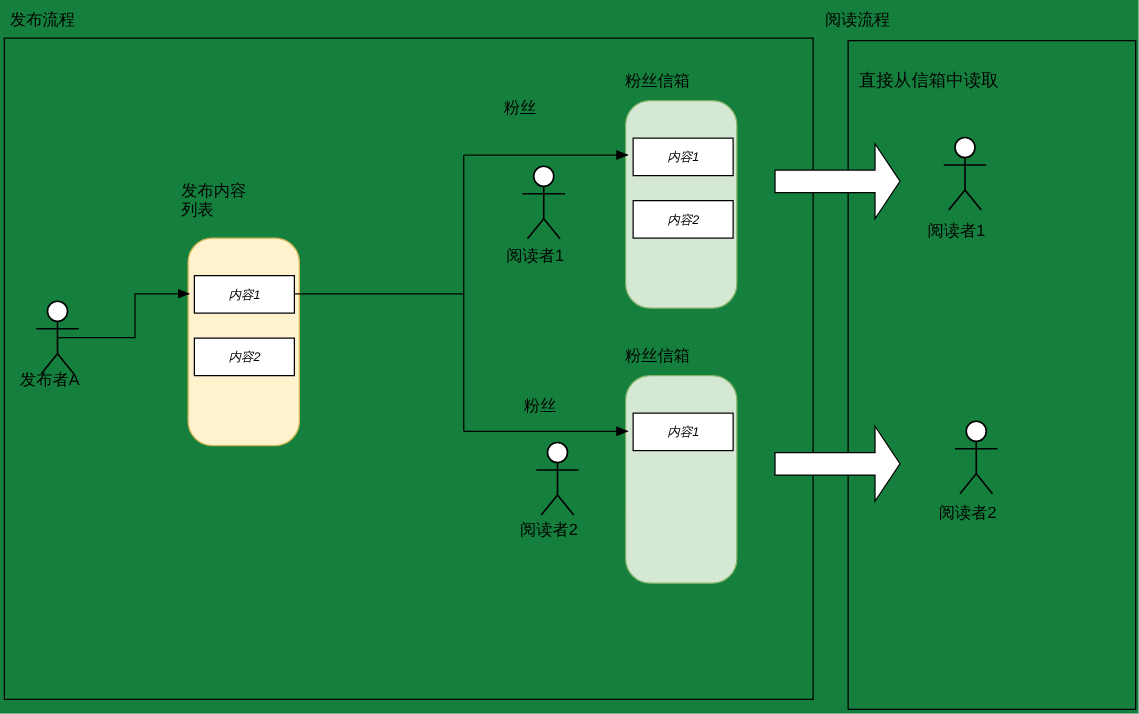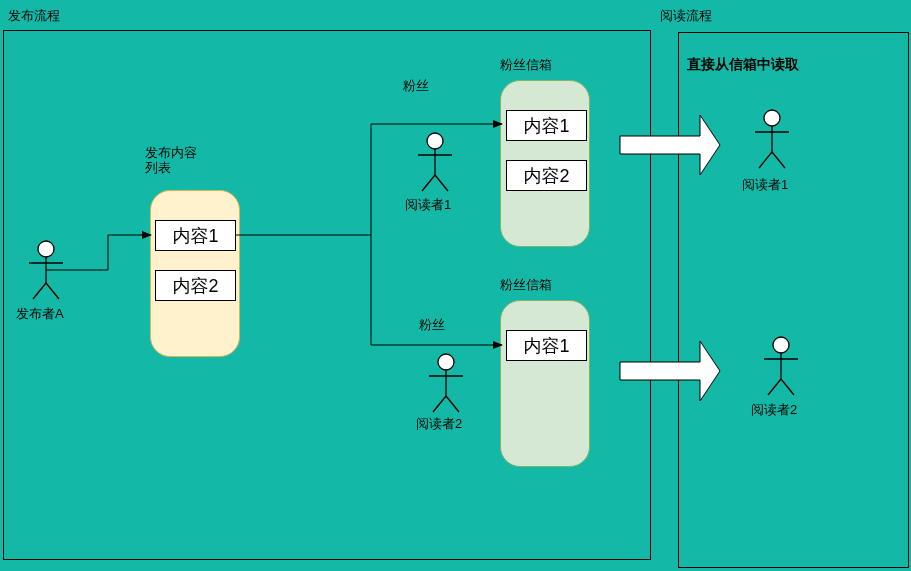--- a/index.html
+++ b/index.html
@@ -2,21 +2,21 @@
 <html><head>
 <meta charset="utf-8">
 <style>
   * { margin: 0; padding: 0; box-sizing: border-box; }
   html, body { background: #ffffff; }
   body { font-family: "Liberation Sans", "DejaVu Sans", sans-serif; color: #000; }
   .canvas {
     position: relative;
     width: 911px;
     height: 571px;
-    background: #14b8a6;
+    background: #15803d;
     overflow: hidden;
   }
   .abs { position: absolute; }
   .section-title {
     font-size: 13px;
     color: #000;
     white-space: nowrap;
   }
   .panel {
     border: 1px solid #000;
@@ -33,32 +33,32 @@
   .mailbox-container {
     background: #D5E8D4;
     border-color: #82B366;
   }
   .item-box {
     border: 1px solid #000;
     background: #ffffff;
     display: flex;
     align-items: center;
     justify-content: center;
-    font-size: 18px;
+    font-size: 10px;
     white-space: nowrap;
+    font-style: italic;
   }
   .node-label {
     font-size: 13px;
     white-space: nowrap;
     line-height: 15px;
   }
   .note-text {
     font-size: 14px;
     white-space: nowrap;
-    font-weight: bold;
   }
   svg.overlay {
     position: absolute;
     left: 0; top: 0;
     pointer-events: none;
   }
   svg .stroke { stroke: #000; stroke-width: 1; fill: none; }
   svg .person-shape { stroke: #000; stroke-width: 1.3; fill: none; }
   svg .person-head { fill: #ffffff; }
   svg .block-arrow { fill: #ffffff; stroke: #000; stroke-width: 1; }
@@ -89,21 +89,21 @@
 
   <div class="abs node-label" style="left:500px; top:57px; width:90px;">粉丝信箱</div>
   <div class="abs rounded-container mailbox-container" style="left:500px; top:80px; width:90px; height:167px;"></div>
   <div class="abs item-box" style="left:506px; top:110px; width:81px; height:31px;">内容1</div>
   <div class="abs item-box" style="left:506px; top:160px; width:81px; height:31px;">内容2</div>
 
   <div class="abs node-label" style="left:500px; top:277px; width:90px;">粉丝信箱</div>
   <div class="abs rounded-container mailbox-container" style="left:500px; top:300px; width:90px; height:167px;"></div>
   <div class="abs item-box" style="left:506px; top:330px; width:81px; height:31px;">内容1</div>
 
-  <div class="abs node-label" style="left:16px; top:306px; width:60px;">发布者A</div>
+  <div class="abs node-label" style="left:16px; top:296px; width:60px;">发布者A</div>
   <div class="abs node-label" style="left:405px; top:197px; width:60px;">阅读者1</div>
   <div class="abs node-label" style="left:416px; top:416px; width:60px;">阅读者2</div>
   <div class="abs node-label" style="left:742px; top:177px; width:60px;">阅读者1</div>
   <div class="abs node-label" style="left:751px; top:402px; width:60px;">阅读者2</div>
 
   <svg class="overlay" width="911" height="571" viewBox="0 0 911 571">
     <defs>
       <marker id="arrowhead" markerWidth="11" markerHeight="9" refX="9" refY="4" orient="auto">
         <path d="M0,0 L10,4 L0,8 Z" fill="#000"></path>
       </marker>

